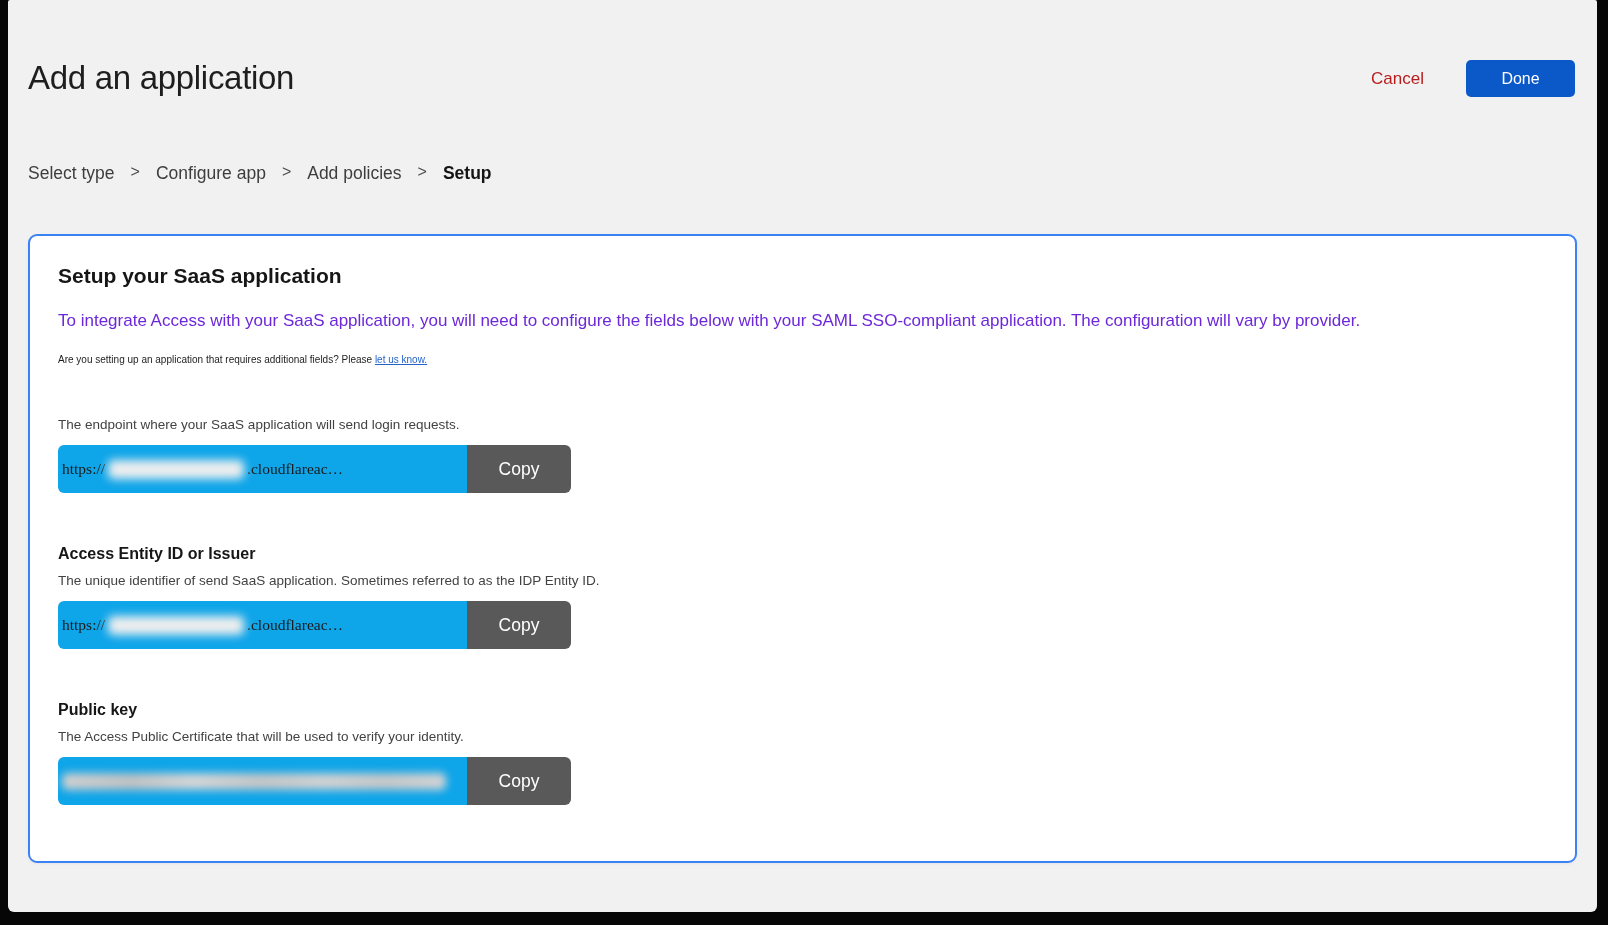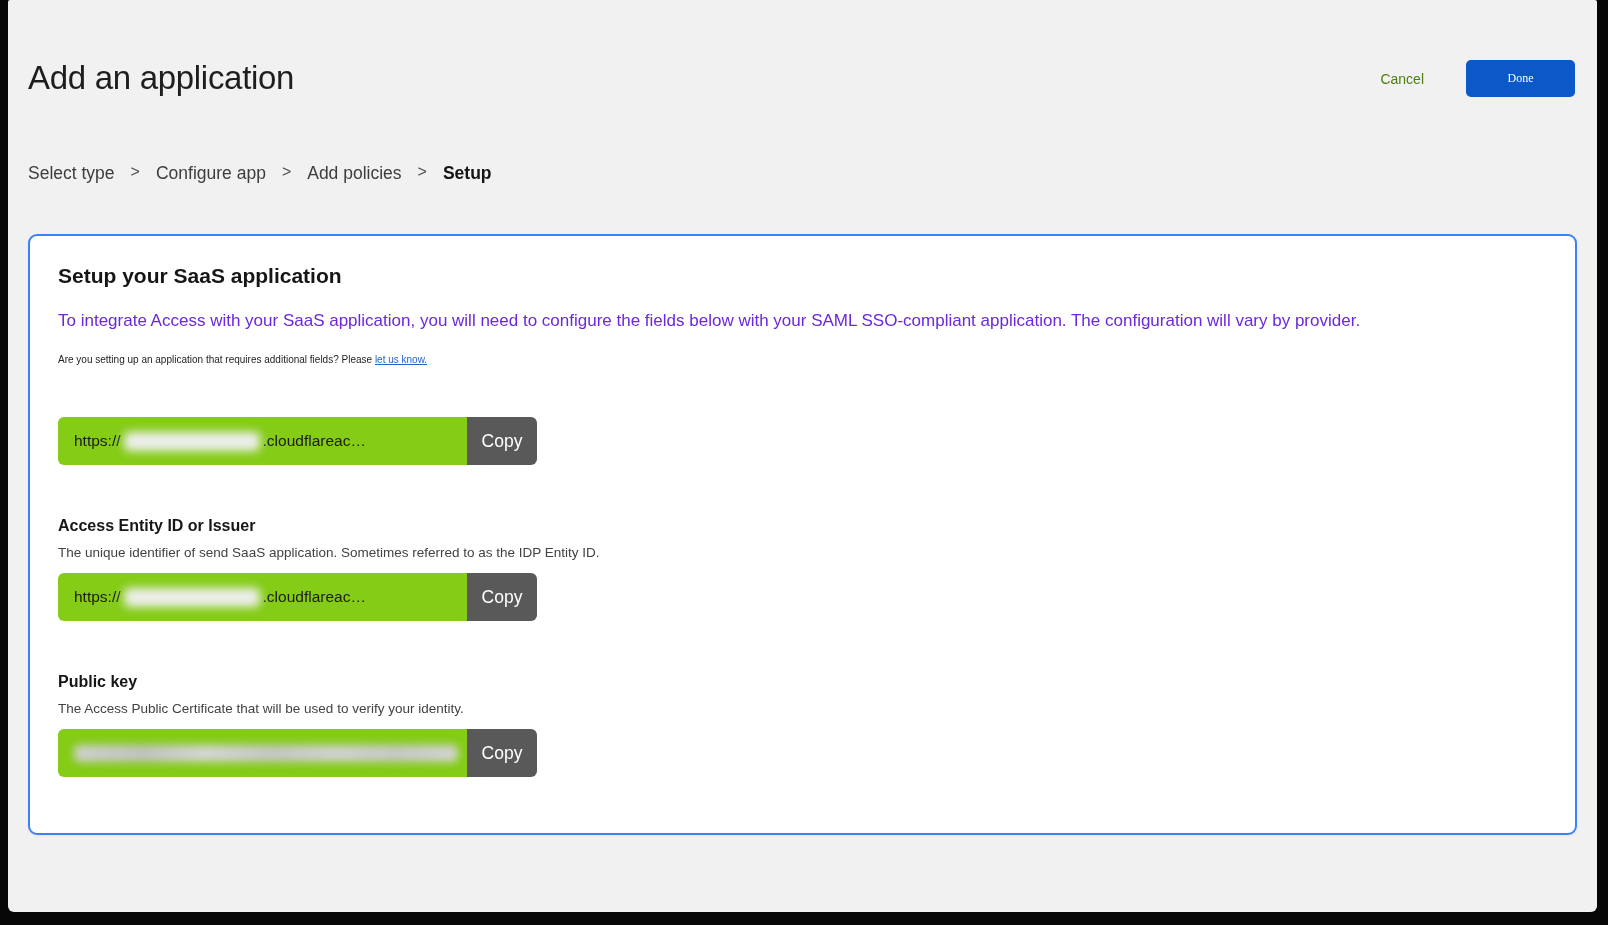--- a/index.html
+++ b/index.html
@@ -28,36 +28,36 @@
   .page-title {
     font-size: 33px;
     font-weight: 400;
     color: #1e1e1e;
     letter-spacing: -0.3px;
     line-height: 1.1;
     margin: 0;
   }
   .actions { display: flex; align-items: center; gap: 42px; }
   .cancel-link {
-    color: #4d7c0f;
-    font-size: 14px;
+    color: #b91c1c;
+    font-size: 17px;
     background: none; border: none;
     font-family: inherit;
     cursor: pointer;
     padding: 0;
   }
   .done-btn {
     width: 109px; height: 37px;
     background: #0b58c9;
     color: #ffffff;
     border: none;
     border-radius: 5px;
-    font-size: 12px;
+    font-size: 16px;
     font-weight: 500;
-    font-family: Liberation Serif, serif;
+    font-family: Liberation Sans, sans-serif;
     cursor: pointer;
   }
   
   .breadcrumb {
     display: flex;
     gap: 16px;
     padding: 0 20px;
     margin-top: 66px;
     font-size: 17.5px;
     color: #3d3d3d;
@@ -110,26 +110,26 @@
     margin: 10px 0 0 0;
   }
   .code-row {
     display: flex;
     margin-top: 13px;
     width: max-content;
   }
   .code-box {
     width: 409px;
     height: 48px;
-    background: #84cc16;
+    background: #0ea5e9;
     border-radius: 6px 0 0 6px;
     display: flex;
     align-items: center;
-    padding: 0 8px 0 16px;
-    font-family: Liberation Sans, sans-serif;
+    padding: 0 8px 0 4px;
+    font-family: Liberation Serif, serif;
     font-size: 15.5px;
     color: #1b1b1b;
     white-space: nowrap;
     overflow: hidden;
   }
   .redacted {
     display: inline-block;
     height: 19px;
     border-radius: 5px;
     background: #eeeeee;
@@ -137,21 +137,21 @@
     flex: none;
   }
   .redacted.mid { width: 136px; margin: 0 3px; }
   .redacted.full {
     width: 384px;
     height: 17px;
     background: linear-gradient(90deg,#d0d0d0 0%,#c2c2c2 18%,#d6d6d6 34%,#c6c6c6 52%,#d2d2d2 68%,#c8c8c8 84%,#d4d4d4 100%);
     filter: blur(4px);
   }
   .copy-btn {
-    width: 70px;
+    width: 104px;
     height: 48px;
     background: #595959;
     color: #ffffff;
     border: none;
     border-radius: 0 6px 6px 0;
     font-size: 17.5px;
     font-family: inherit;
     cursor: pointer;
     flex: none;
   }
@@ -178,20 +178,21 @@
     <span class="crumb-sep">&gt;</span>
     <span class="crumb active">Setup</span>
   </nav>
 
   <section class="card">
     <h2 class="card-heading">Setup your SaaS application</h2>
     <p class="intro">To integrate Access with your SaaS application, you will need to configure the fields below with your SAML SSO-compliant application. The configuration will vary by provider.</p>
     <p class="note"><span>Are you setting up an application that requires additional fields? Please</span> <a>let us know.</a></p>
 
     <div class="field">
+      <p class="field-desc">The endpoint where your SaaS application will send login requests.</p>
       <div class="code-row">
         <div class="code-box">
           <span>https://</span>
             <span class="redacted mid"></span>
             <span>.cloudflareac…</span>
         </div>
         <button class="copy-btn">Copy</button>
       </div>
     </div>
 

